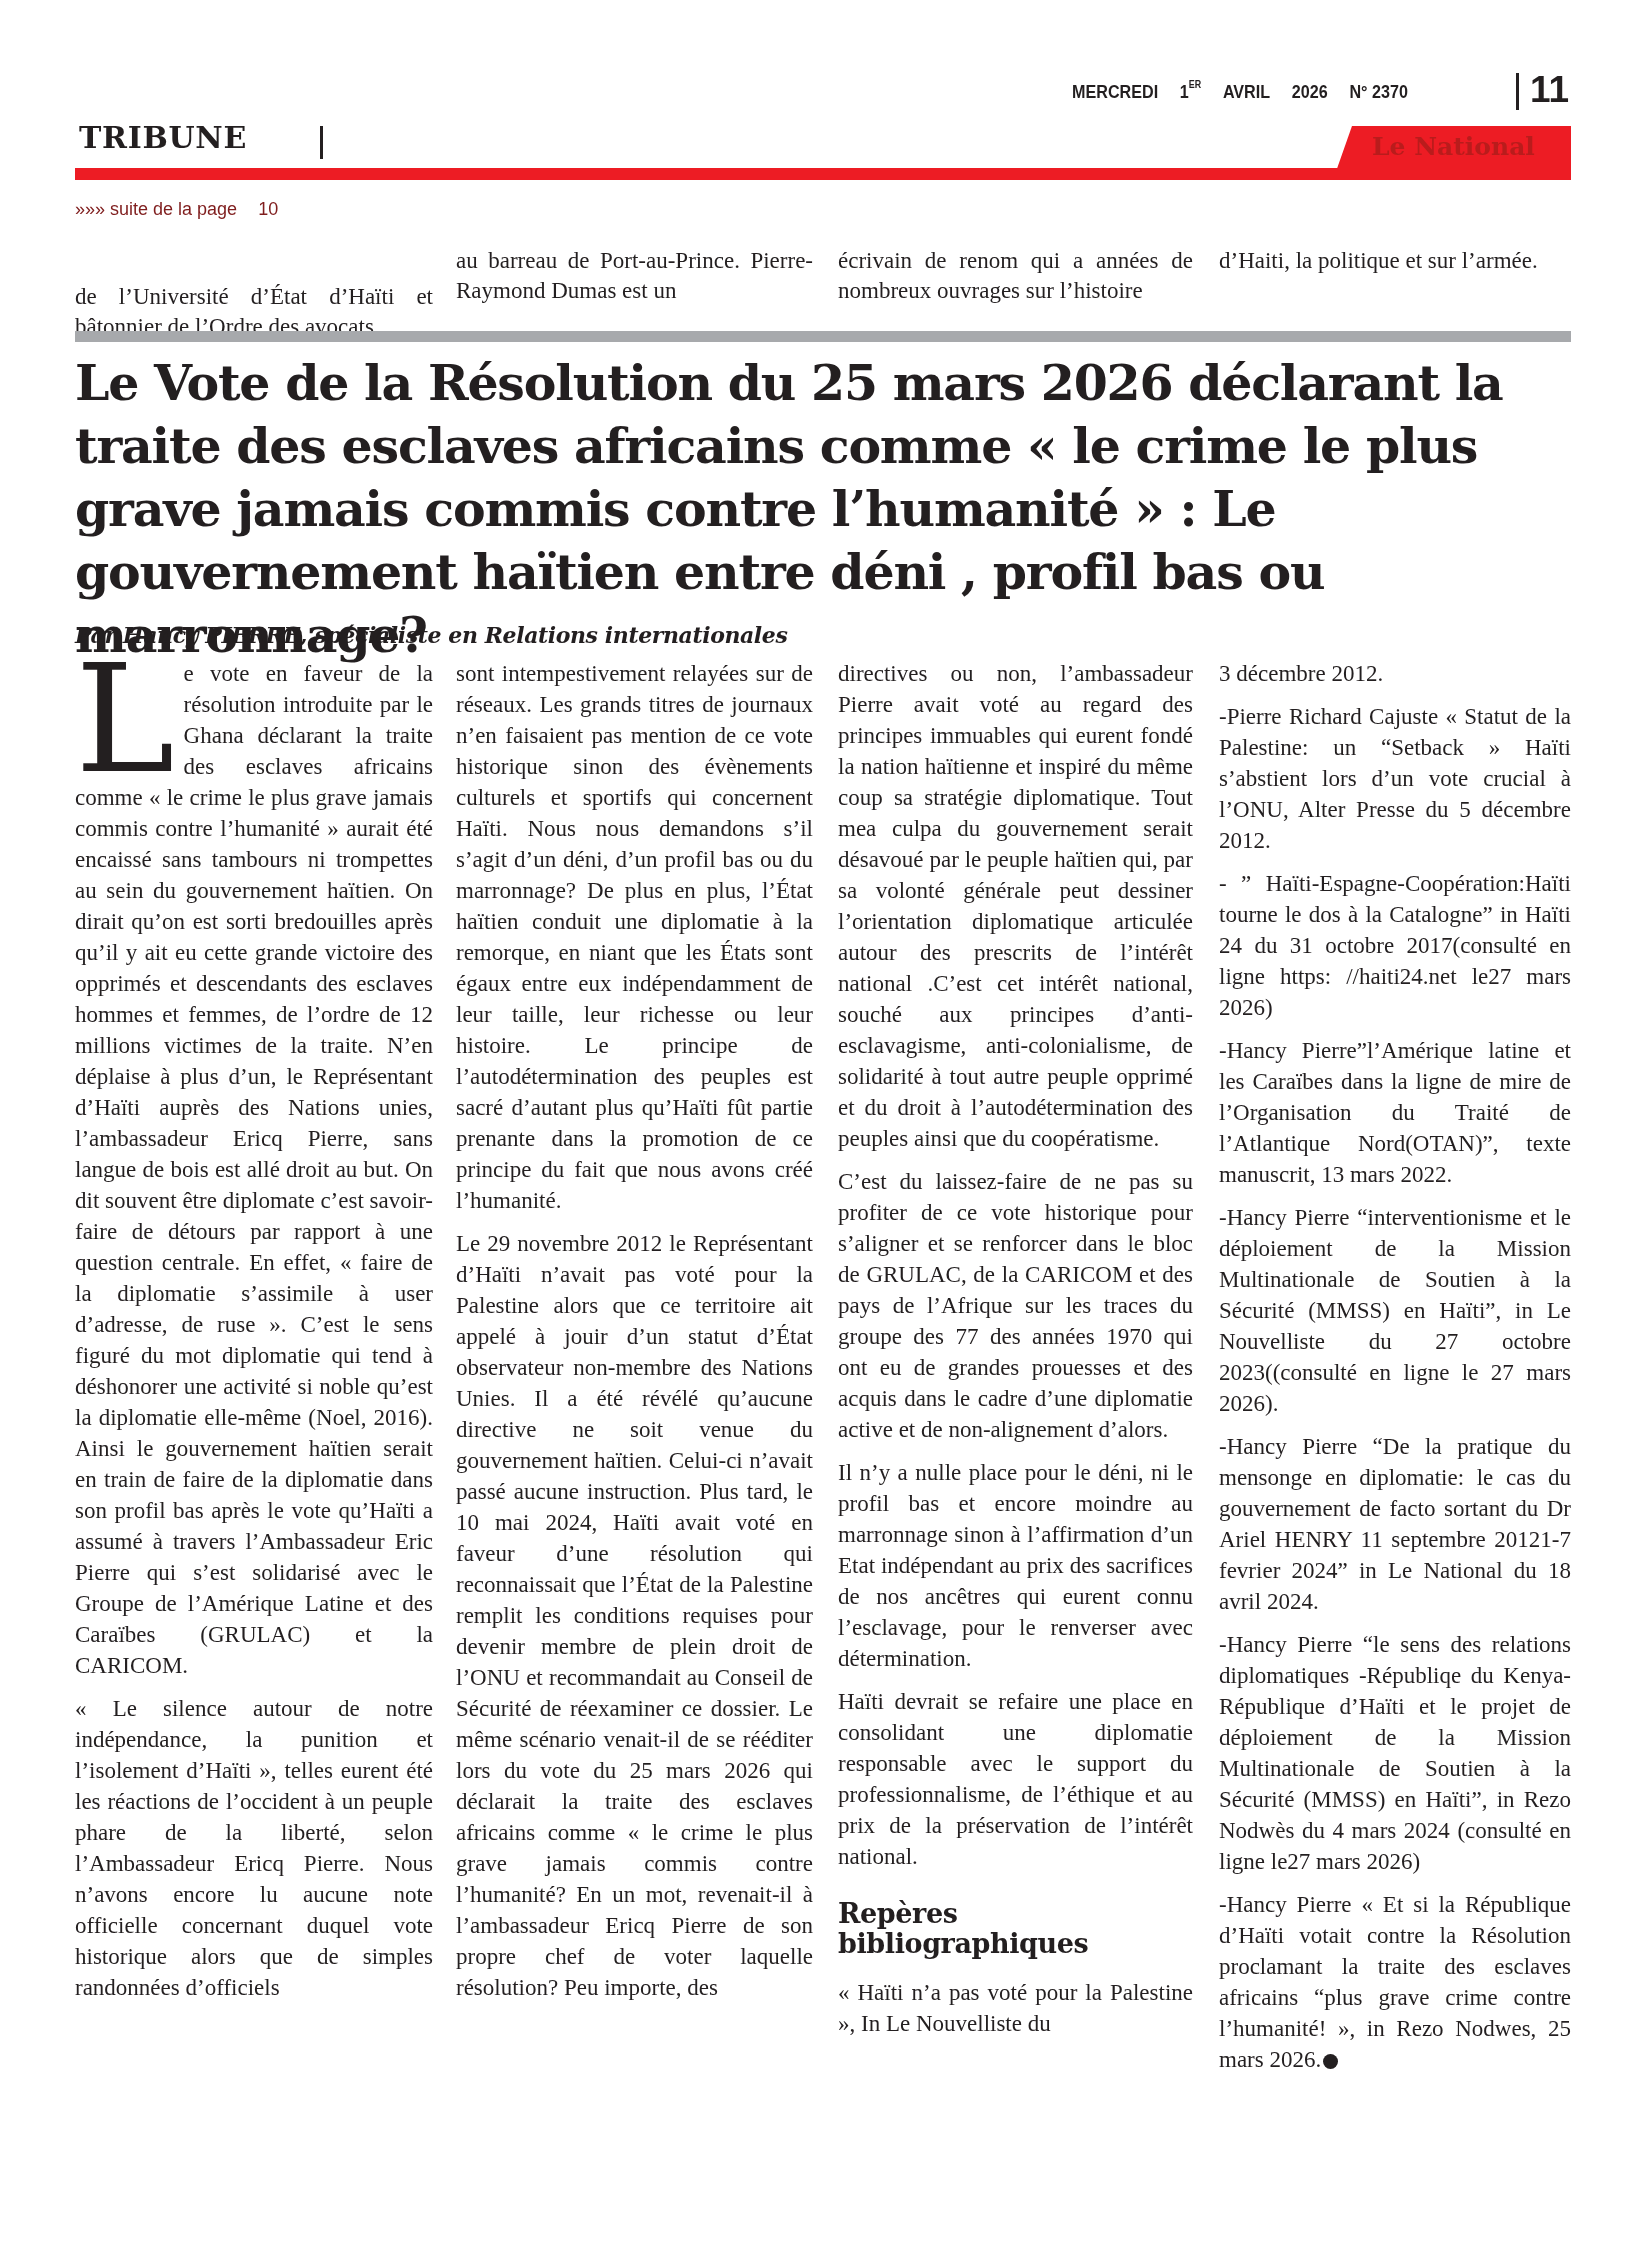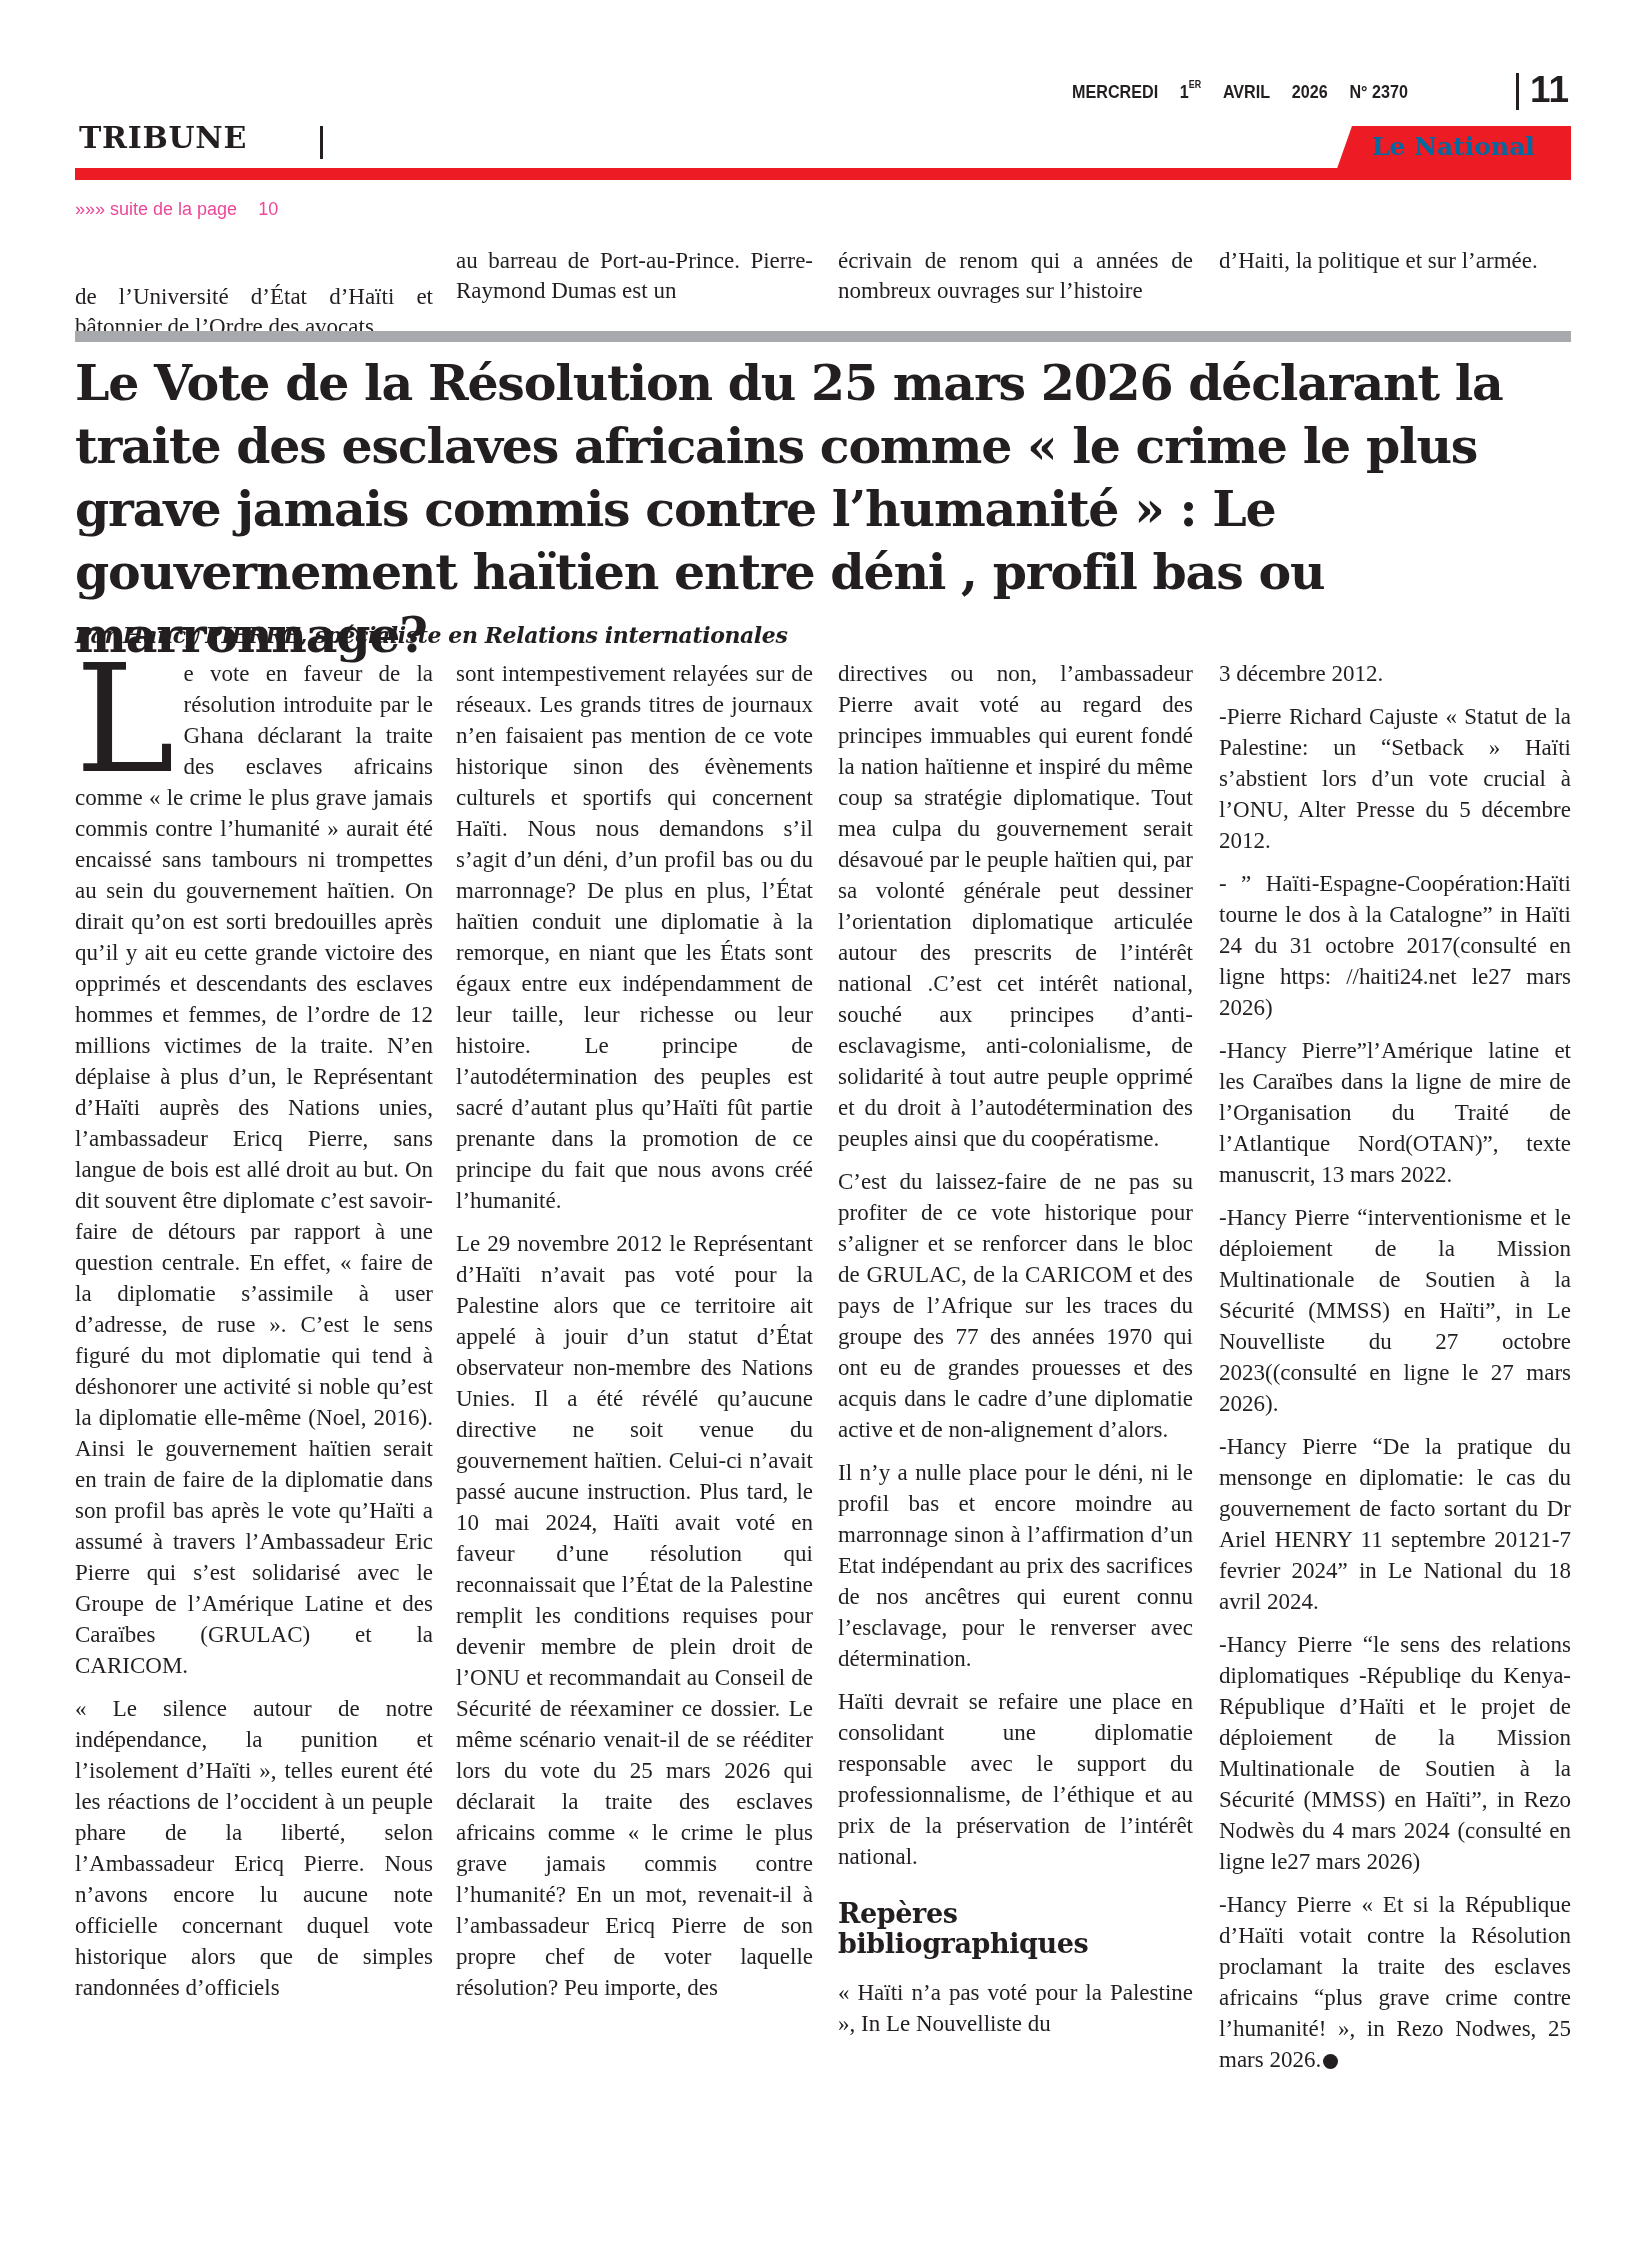--- a/index.html
+++ b/index.html
@@ -10,22 +10,22 @@
               font-size:19px; letter-spacing:0px; display:flex; gap:0; color:#231f20; transform:scaleX(0.85); transform-origin:left; }
   .dateline span { margin-right:25.5px; }
   .dateline sup { font-size:10.5px; vertical-align:top; position:relative; top:-3px; }
   .pagebar { left:1516px; top:73px; width:3px; height:37px; background:#231f20; }
   .pagenum { left:1530px; top:69px; font-family:"Liberation Sans", sans-serif; font-weight:bold; font-size:37px; line-height:42px; }
   .tribune { left:79px; top:120px; font-family:"DejaVu Serif", serif; font-weight:bold; font-size:30px; letter-spacing:0.7px; }
   .tribune-bar { left:320px; top:126px; width:3px; height:33px; background:#231f20; }
   .redline { left:75px; top:168px; width:1496px; height:12px; background:#ed1c24; }
   .redtab { left:1333px; top:126px; width:238px; height:54px; background:#ed1c24;
             clip-path: polygon(19px 0, 100% 0, 100% 100%, 0 100%); }
-  .brand { left:1372px; top:132px; font-family:"DejaVu Serif", serif; font-weight:bold; font-size:25px; color:#0369a1; }
-  .suite { left:75px; top:199px; font-family:"Liberation Sans", sans-serif; font-size:18px; color:#ec4899; }
+  .brand { left:1372px; top:132px; font-family:"DejaVu Serif", serif; font-weight:bold; font-size:25px; color:#b91c1c; }
+  .suite { left:75px; top:199px; font-family:"Liberation Sans", sans-serif; font-size:18px; color:#7f1d1d; }
   .suite .num { margin-left:21px; }
   .intro { top:246px; font-size:23px; line-height:30px; text-align:justify; text-align-last:auto; }
   .graybar { left:75px; top:331px; width:1496px; height:10.5px; background:#a7a9ac; }
   .headline { left:75px; top:352px; width:1500px; font-family:"DejaVu Serif", serif; font-weight:bold;
               font-size:49px; line-height:63px; letter-spacing:-1.2px; }
   .byline { left:75px; top:622px; font-family:"DejaVu Serif", serif; font-style:italic; font-weight:bold;
             font-size:22px; letter-spacing:-0.4px; }
   .col { top:658px; font-size:23px; line-height:31px; text-align:justify; hyphens:none; }
   .col p { margin:0 0 12px 0; }
   .c1 { left:75px; width:358px; }

